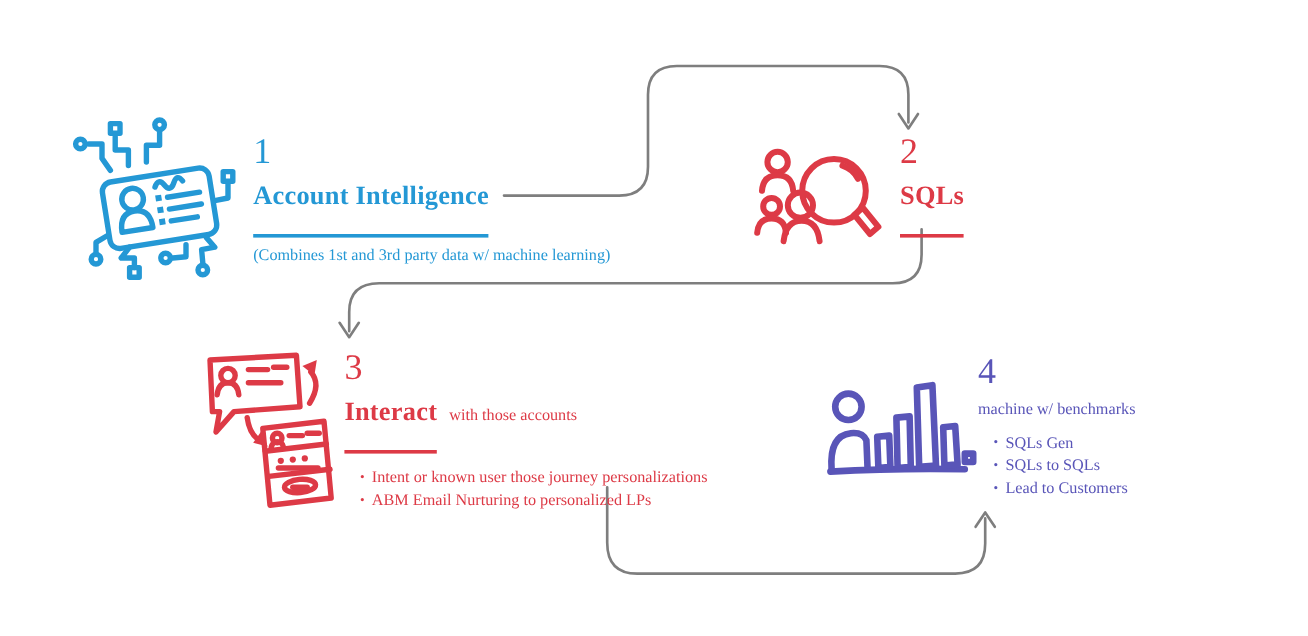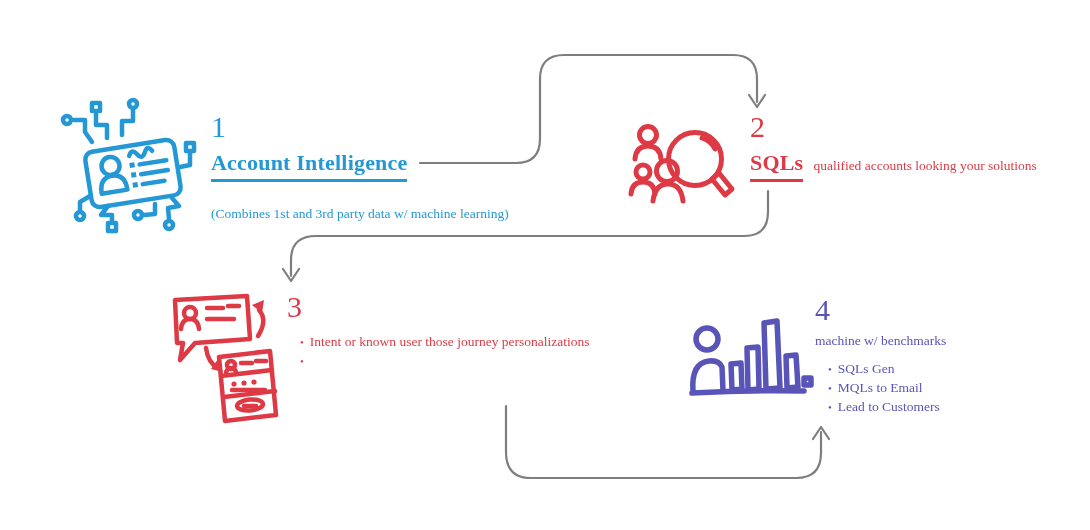--- a/index.html
+++ b/index.html
@@ -16,23 +16,23 @@
   .step{position:absolute;}
   .step1{left:211px;top:112px;}
   .step2{left:750px;top:112px;}
   .step3{left:287px;top:292px;}
   .step4{left:815px;top:295px;}
   .blue{color:#2498D5;}
   .red{color:#DD3A46;}
   .purple{color:#5955B8;}
   .num{font-size:30px;line-height:1;font-weight:400;margin-bottom:8px;}
   .title-row{display:flex;align-items:baseline;gap:10px;white-space:nowrap;}
-  .title{font-size:22px;font-weight:700;padding-bottom:3px;border-bottom:3px solid currentColor;letter-spacing:.2px;}
+  .title{font-size:22px;font-weight:700;padding-bottom:19px;border-bottom:3px solid currentColor;letter-spacing:.2px;}
   .desc{font-size:13.5px;}
-  .step1 .desc{margin-top:24px;}
+  .step1 .desc{margin-top:7px;}
   .bullets{margin-top:11px;margin-left:13px;}
   .bullet{display:flex;gap:6px;font-size:13.5px;line-height:1.4;white-space:nowrap;}
   .bullet .dot{font-size:11px;line-height:1.7;}
   svg{display:block;}
 </style>
 </head>
 <body>
 
 <div class="canvas">
 
@@ -136,50 +136,54 @@
     <div class="title-row">
       <span class="title">Account Intelligence</span>
     </div>
     <div class="desc">(Combines 1st and 3rd party data w/ machine learning)</div>
   </div>
 
   <div class="step step2 red">
     <div class="num">2</div>
     <div class="title-row">
       <span class="title">SQLs</span>
-      <span class="desc">qualified accounts looking your solutions</span>
     </div>
   </div>
 
   <div class="step step3 red">
     <div class="num">3</div>
+    <div class="title-row">
+      <span class="title">Interact</span>
+      <span class="desc">with those accounts</span>
+    </div>
     <div class="bullets">
       <div class="bullet">
         <span class="dot">•</span>
         <span>Intent or known user those journey personalizations</span>
       </div>
       <div class="bullet">
         <span class="dot">•</span>
+        <span>ABM Email Nurturing to personalized LPs</span>
       </div>
     </div>
   </div>
 
   <div class="step step4 purple">
     <div class="num">4</div>
     <div class="title-row">
       <span class="desc">machine w/ benchmarks</span>
     </div>
     <div class="bullets">
       <div class="bullet">
         <span class="dot">•</span>
         <span>SQLs Gen</span>
       </div>
       <div class="bullet">
         <span class="dot">•</span>
-        <span>MQLs to Email</span>
+        <span>SQLs to SQLs</span>
       </div>
       <div class="bullet">
         <span class="dot">•</span>
         <span>Lead to Customers</span>
       </div>
     </div>
   </div>
 
 </div>
 

